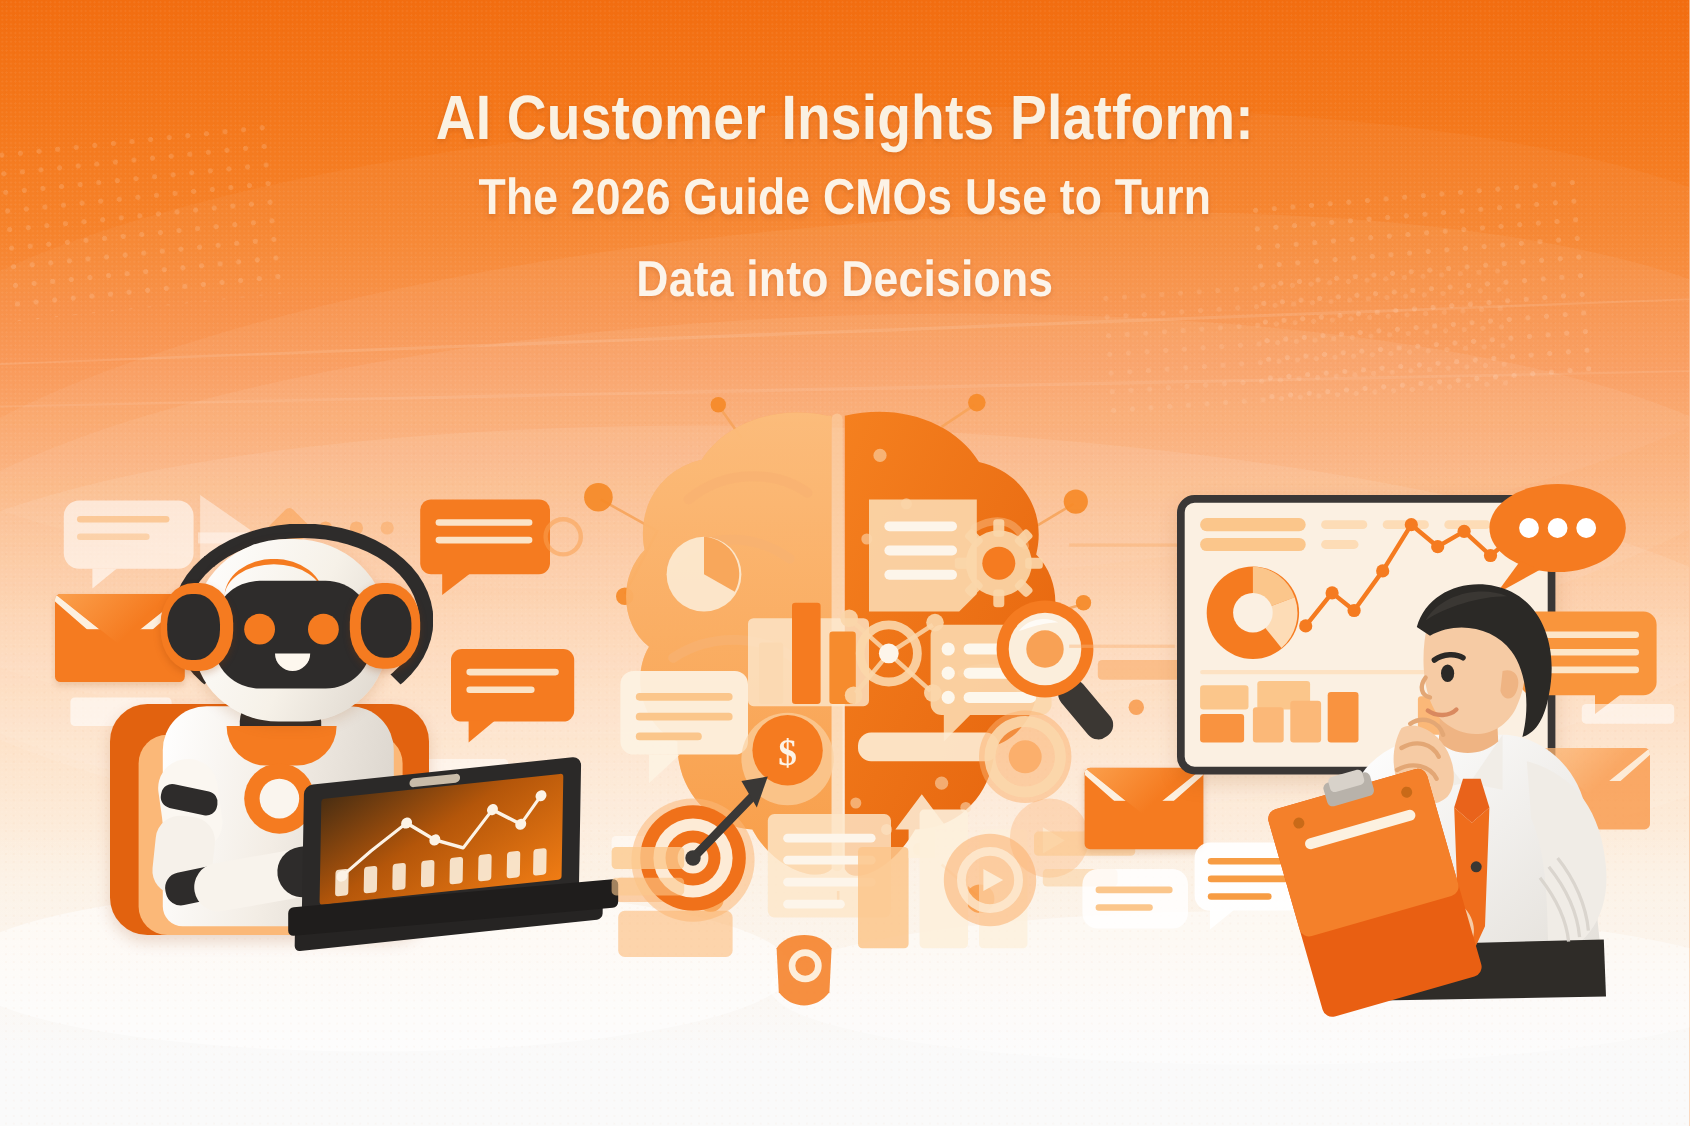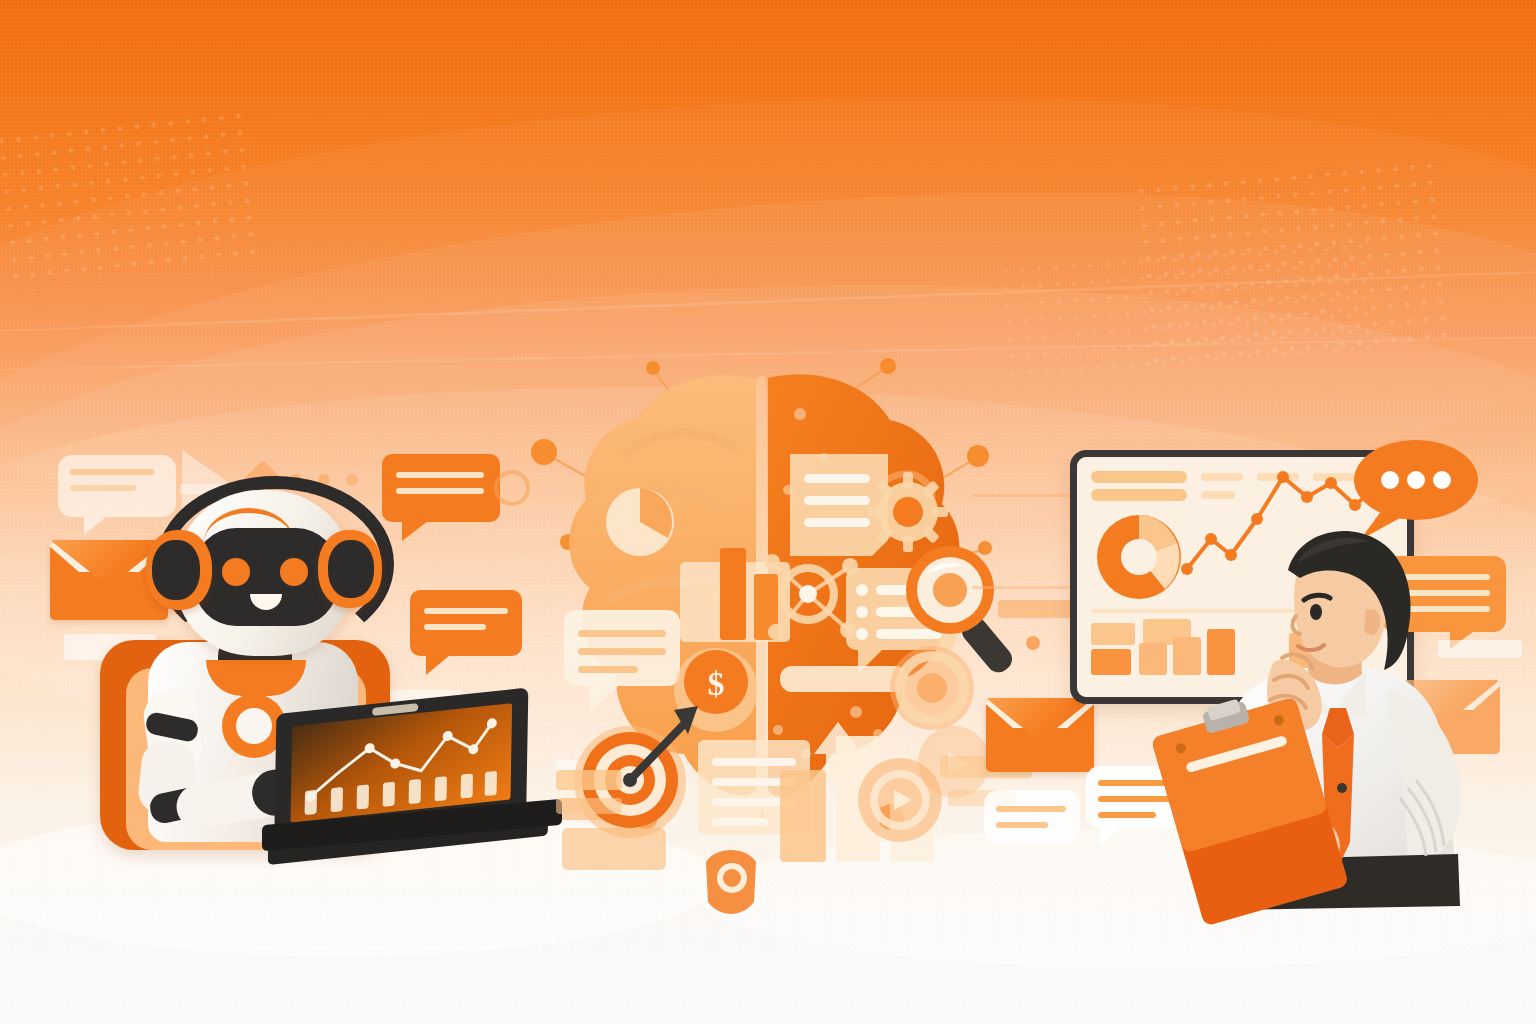--- a/index.html
+++ b/index.html
@@ -88,20 +88,25 @@
        background:rgba(255,255,255,.5);"></div>
   <div class="fig" style="left:700px;top:828px;width:900px;height:140px;border-radius:50%;
        background:rgba(255,255,255,.42);"></div>
 
   <div class="dotfield" style="left:0;top:120px;width:250px;height:160px;transform:rotate(-6deg)"></div>
   <div class="dotfield" style="left:1140px;top:170px;width:300px;height:190px;transform:rotate(-5deg)"></div>
   <div class="dotfield" style="left:1000px;top:250px;width:380px;height:120px;transform:rotate(-4deg);opacity:.12"></div>
 
   <div class="grain"></div>
 
+  <div class="title-wrap">
+    <div class="t-line t1">AI Customer Insights Platform:</div>
+    <div class="t-line t2">The 2026 Guide CMOs Use to Turn</div>
+    <div class="t-line t3">Data into Decisions</div>
+  </div>
 
   <div class="bubble" style="left:58px;top:455px;width:118px;height:62px;background:rgba(255,255,255,.6)">
     <div class="ln" style="left:12px;top:14px;width:84px;background:rgba(250,190,130,.75)"></div>
     <div class="ln" style="left:12px;top:30px;width:66px;background:rgba(250,190,130,.55)"></div>
     <div class="tail" style="left:26px;top:62px;border-left:0 solid transparent;border-right:22px solid transparent;border-top:18px solid rgba(255,255,255,.6)"></div>
   </div>
   <div class="fig" style="left:182px;top:450px;width:0;height:0;
        border-top:32px solid transparent;border-bottom:32px solid transparent;border-left:46px solid rgba(255,255,255,.42)"></div>
   <div class="fig" style="left:180px;top:484px;width:62px;height:10px;background:rgba(255,255,255,.38)"></div>
 

